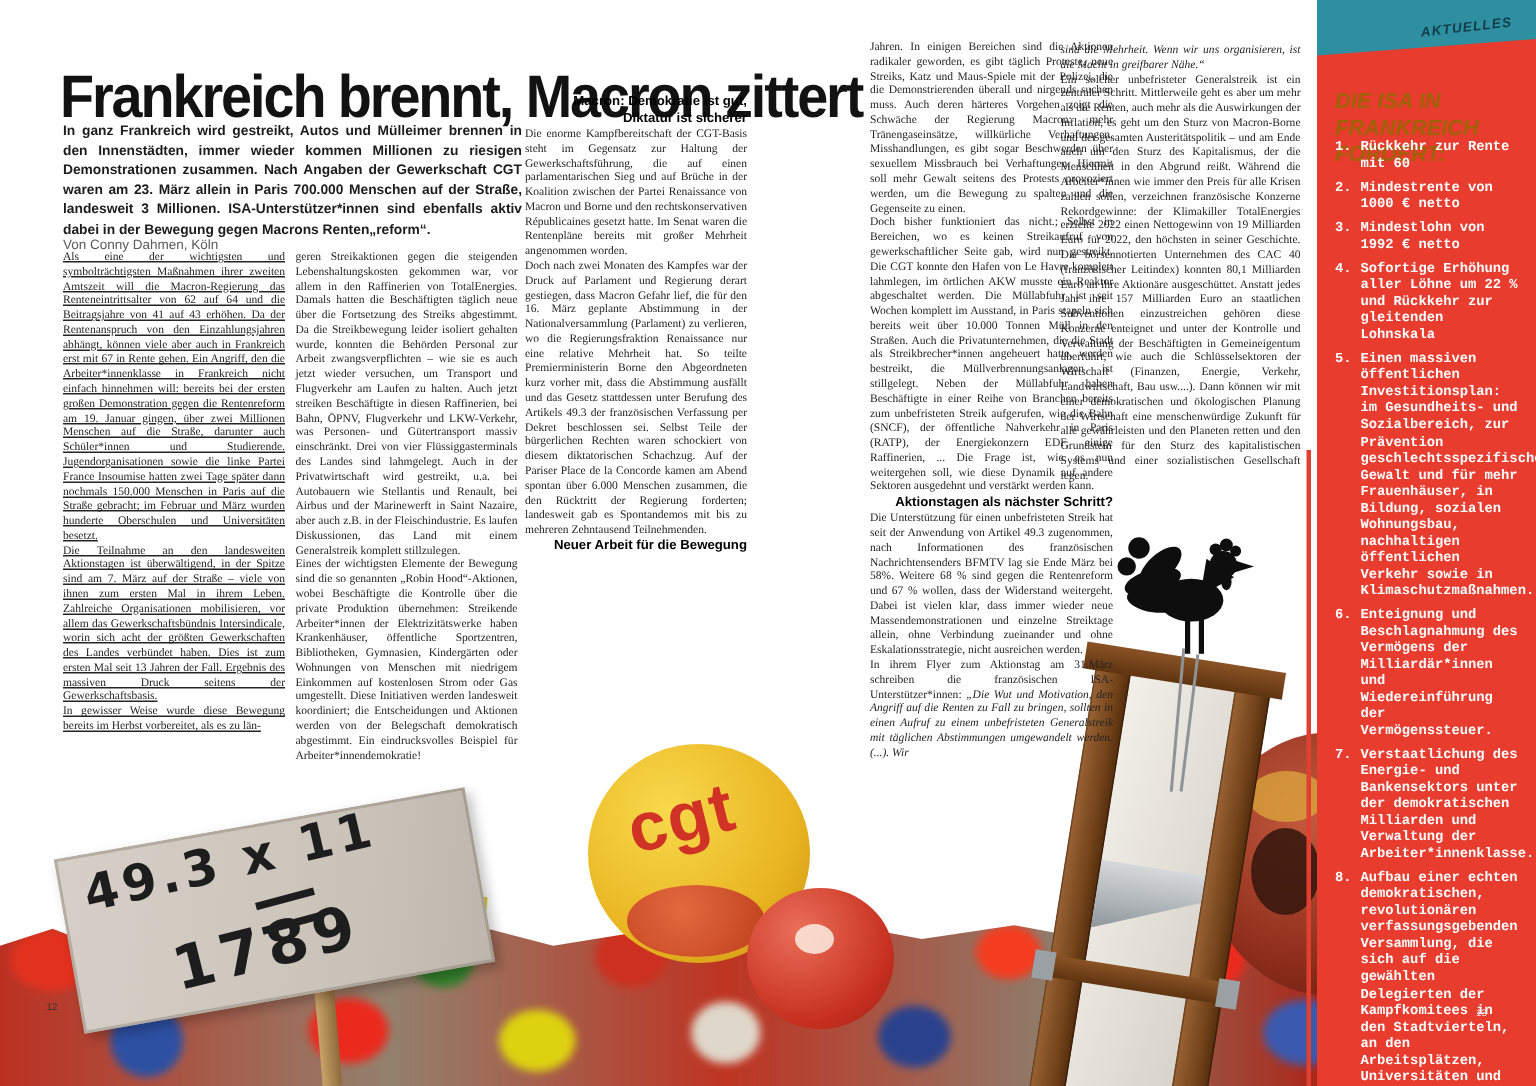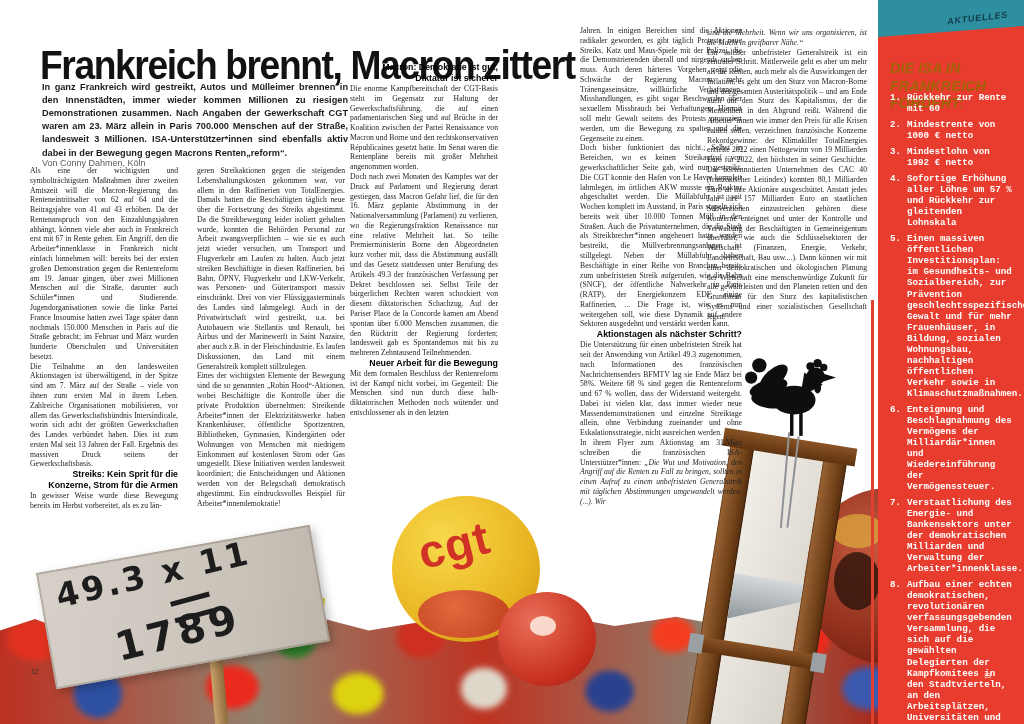--- a/index.html
+++ b/index.html
@@ -16,21 +16,21 @@
   .byline{position:absolute;left:42px;top:149px;
     font-family:"Liberation Sans",sans-serif;font-size:9px;color:#5a5a5a;}
 
   
   .col{position:absolute;font-size:7.7px;line-height:1.27;text-align:justify;color:#242424;z-index:4;}
   .col p{margin:0;}
   .col .q{font-style:italic;}
   .subhead{font-family:"Liberation Sans",sans-serif;font-weight:700;font-size:8.8px;line-height:1.25;
     margin:7px 0 3px;color:#000;text-align:right;}
   .subhead.first{margin-top:0;}
-  #col1{left:30px;top:166px;width:148px;}
+  #col1{left:42px;top:166px;width:148px;text-decoration:underline;}
   #col2{left:197px;top:166px;width:148px;}
   #col3{left:350px;top:62px;width:148px;}
   #col4{left:536px;top:26px;width:162px;margin-left:44px;}
   #col5{left:707px;top:28px;width:160px;}
 
   .pagenum{position:absolute;font-family:"Liberation Sans",sans-serif;font-size:6.5px;z-index:6;}
   #pn12{left:31px;top:668px;color:#333;}
   #pn13{color:rgba(255,255,255,.85);left:106px;top:672px;position:absolute;}
 
   
@@ -139,35 +139,33 @@
 </head>
 <body>
 
 <h1 class="headline">Frankreich brennt, Macron zittert</h1>
 <p class="intro">In ganz Frankreich wird gestreikt, Autos und Mülleimer brennen in den Innenstädten, immer wieder kommen Millionen zu riesigen Demonstrationen zusammen. Nach Angaben der Gewerkschaft CGT waren am 23. März allein in Paris 700.000 Menschen auf der Straße, landesweit 3 Millionen. ISA-Unterstützer*innen sind ebenfalls aktiv dabei in der Bewegung gegen Macrons Renten„reform“.</p>
 <p class="byline">Von Conny Dahmen, Köln</p>
 
 <div class="col" id="col1">
   <p>Als eine der wichtigsten und symbolträchtigsten Maßnahmen ihrer zweiten Amtszeit will die Macron-Regierung das Renteneintrittsalter von 62 auf 64 und die Beitragsjahre von 41 auf 43 erhöhen. Da der Rentenanspruch von den Einzahlungsjahren abhängt, können viele aber auch in Frankreich erst mit 67 in Rente gehen. Ein Angriff, den die Arbeiter*innenklasse in Frankreich nicht einfach hinnehmen will: bereits bei der ersten großen Demonstration gegen die Rentenreform am 19. Januar gingen, über zwei Millionen Menschen auf die Straße, darunter auch Schüler*innen und Studierende. Jugendorganisationen sowie die linke Partei France Insoumise hatten zwei Tage später dann nochmals 150.000 Menschen in Paris auf die Straße gebracht; im Februar und März wurden hunderte Oberschulen und Universitäten besetzt.</p>
   <p>Die Teilnahme an den landesweiten Aktionstagen ist überwältigend, in der Spitze sind am 7. März auf der Straße – viele von ihnen zum ersten Mal in ihrem Leben. Zahlreiche Organisationen mobilisieren, vor allem das Gewerkschaftsbündnis Intersindicale, worin sich acht der größten Gewerkschaften des Landes verbündet haben. Dies ist zum ersten Mal seit 13 Jahren der Fall. Ergebnis des massiven Druck seitens der Gewerkschaftsbasis.</p>
-  <p class="subhead">Streiks: Kein Sprit für die Konzerne, Strom für die Armen</p>
   <p>In gewisser Weise wurde diese Bewegung bereits im Herbst vorbereitet, als es zu län-</p>
 </div>
 
 <div class="col" id="col2">
   <p>geren Streikaktionen gegen die steigenden Lebenshaltungskosten gekommen war, vor allem in den Raffinerien von TotalEnergies. Damals hatten die Beschäftigten täglich neue über die Fortsetzung des Streiks abgestimmt. Da die Streikbewegung leider isoliert gehalten wurde, konnten die Behörden Personal zur Arbeit zwangsverpflichten – wie sie es auch jetzt wieder versuchen, um Transport und Flugverkehr am Laufen zu halten. Auch jetzt streiken Beschäftigte in diesen Raffinerien, bei Bahn, ÖPNV, Flugverkehr und LKW-Verkehr, was Personen- und Gütertransport massiv einschränkt. Drei von vier Flüssiggasterminals des Landes sind lahmgelegt. Auch in der Privatwirtschaft wird gestreikt, u.a. bei Autobauern wie Stellantis und Renault, bei Airbus und der Marinewerft in Saint Nazaire, aber auch z.B. in der Fleischindustrie. Es laufen Diskussionen, das Land mit einem Generalstreik komplett stillzulegen.</p>
   <p>Eines der wichtigsten Elemente der Bewegung sind die so genannten „Robin Hood“-Aktionen, wobei Beschäftigte die Kontrolle über die private Produktion übernehmen: Streikende Arbeiter*innen der Elektrizitätswerke haben Krankenhäuser, öffentliche Sportzentren, Bibliotheken, Gymnasien, Kindergärten oder Wohnungen von Menschen mit niedrigem Einkommen auf kostenlosen Strom oder Gas umgestellt. Diese Initiativen werden landesweit koordiniert; die Entscheidungen und Aktionen werden von der Belegschaft demokratisch abgestimmt. Ein eindrucksvolles Beispiel für Arbeiter*innendemokratie!</p>
 </div>
 
 <div class="col" id="col3">
   <p class="subhead first">Macron: Demokratie ist gut, Diktatur ist sicherer</p>
   <p>Die enorme Kampfbereitschaft der CGT-Basis steht im Gegensatz zur Haltung der Gewerkschaftsführung, die auf einen parlamentarischen Sieg und auf Brüche in der Koalition zwischen der Partei Renaissance von Macron und Borne und den rechtskonservativen Républicaines gesetzt hatte. Im Senat waren die Rentenpläne bereits mit großer Mehrheit angenommen worden.</p>
   <p>Doch nach zwei Monaten des Kampfes war der Druck auf Parlament und Regierung derart gestiegen, dass Macron Gefahr lief, die für den 16. März geplante Abstimmung in der Nationalversammlung (Parlament) zu verlieren, wo die Regierungsfraktion Renaissance nur eine relative Mehrheit hat. So teilte Premierministerin Borne den Abgeordneten kurz vorher mit, dass die Abstimmung ausfällt und das Gesetz stattdessen unter Berufung des Artikels 49.3 der französischen Verfassung per Dekret beschlossen sei. Selbst Teile der bürgerlichen Rechten waren schockiert von diesem diktatorischen Schachzug. Auf der Pariser Place de la Concorde kamen am Abend spontan über 6.000 Menschen zusammen, die den Rücktritt der Regierung forderten; landesweit gab es Spontandemos mit bis zu mehreren Zehntausend Teilnehmenden.</p>
   <p class="subhead">Neuer Arbeit für die Bewegung</p>
-  <p>Mit dem formalen Beschluss der Rentenreform ist der Kampf nicht vorbei, im Gegenteil: Die Menschen sind nun durch diese halb-diktatorischen Methoden noch wütender und entschlossener als in den letzten</p>
 </div>
 
 <div class="col" id="col4">
   <p>Jahren. In einigen Bereichen sind die Aktionen radikaler geworden, es gibt täglich Proteste, neue Streiks, Katz und Maus-Spiele mit der Polizei, die die Demonstrierenden überall und nirgends suchen muss. Auch deren härteres Vorgehen zeigt die Schwäche der Regierung Macron: mehr Tränengaseinsätze, willkürliche Verhaftungen, Misshandlungen, es gibt sogar Beschwerden über sexuellem Missbrauch bei Verhaftungen. Hiermit soll mehr Gewalt seitens des Protests provoziert werden, um die Bewegung zu spalten und die Gegenseite zu einen.</p>
   <p>Doch bisher funktioniert das nicht.; Selbst in Bereichen, wo es keinen Streikaufruf von gewerkschaftlicher Seite gab, wird nun gestreikt. Die CGT konnte den Hafen von Le Havre komplett lahmlegen, im örtlichen AKW musste ein Reaktor abgeschaltet werden. Die Müllabfuhr ist seit Wochen komplett im Ausstand, in Paris stapeln sich bereits weit über 10.000 Tonnen Müll in den Straßen. Auch die Privatunternehmen, die die Stadt als Streikbrecher*innen angeheuert hatte, werden bestreikt, die Müllverbrennungsanlagen ist stillgelegt. Neben der Müllabfuhr haben Beschäftigte in einer Reihe von Branchen bereits zum unbefristeten Streik aufgerufen, wie die Bahn (SNCF), der öffentliche Nahverkehr in Paris (RATP), der Energiekonzern EDF, einige Raffinerien, ... Die Frage ist, wie es nun weitergehen soll, wie diese Dynamik auf andere Sektoren ausgedehnt und verstärkt werden kann.</p>
   <p class="subhead">Aktionstagen als nächster Schritt?</p>
   <p>Die Unterstützung für einen unbefristeten Streik hat seit der Anwendung von Artikel 49.3 zugenommen, nach Informationen des französischen Nachrichtensenders BFMTV lag sie Ende März bei 58%. Weitere 68 % sind gegen die Rentenreform und 67 % wollen, dass der Widerstand weitergeht. Dabei ist vielen klar, dass immer wieder neue Massendemonstrationen und einzelne Streiktage allein, ohne Verbindung zueinander und ohne Eskalationsstrategie, nicht ausreichen werden.</p>
   <p><span>In ihrem Flyer zum Aktionstag am 31.März schreiben die französischen ISA-Unterstützer*innen: </span><span class="q">„Die Wut und Motivation, den Angriff auf die Renten zu Fall zu bringen, sollten in einen Aufruf zu einem unbefristeten Generalstreik mit täglichen Abstimmungen umgewandelt werden. (...). Wir</span></p>
 </div>
 
@@ -233,21 +231,21 @@
 
 <aside class="sidebar">
   <div class="teal"></div>
   <span class="tag">AKTUELLES</span>
   <div class="red"></div>
   <h2 class="title">DIE ISA IN FRANKREICH FORDERT:</h2>
   <ol class="demands">
     <li>Rückkehr zur Rente mit 60</li>
     <li>Mindestrente von 1000 € netto</li>
     <li>Mindestlohn von 1992 € netto</li>
-    <li>Sofortige Erhöhung aller Löhne um 57 % und Rückkehr zur gleitenden Lohnskala</li>
+    <li>Sofortige Erhöhung aller Löhne um 22 % und Rückkehr zur gleitenden Lohnskala</li>
     <li>Einen massiven öffentlichen Investitionsplan: im Gesundheits- und Sozialbereich, zur Prävention geschlechtsspezifischer Gewalt und für mehr Frauenhäuser, in Bildung, sozialen Wohnungsbau, nachhaltigen öffentlichen Verkehr sowie in Klimaschutzmaßnahmen.</li>
     <li>Enteignung und Beschlagnahmung des Vermögens der Milliardär*innen und Wiedereinführung der Vermögenssteuer.</li>
     <li>Verstaatlichung des Energie- und Bankensektors unter der demokratischen Milliarden und Verwaltung der Arbeiter*innenklasse.</li>
     <li>Aufbau einer echten demokratischen, revolutionären verfassungsgebenden Versammlung, die sich auf die gewählten Delegierten der Kampfkomitees in den Stadtvierteln, an den Arbeitsplätzen, Universitäten und Schulen stützt, als notwendiger Schritt hin zu einer wirklich demokratischen Arbeiter*innenregierung</li>
 
   </ol>
   <span id="pn13" class="pagenum">13</span>
 </aside>
 
 <span id="pn12" class="pagenum">12</span>

